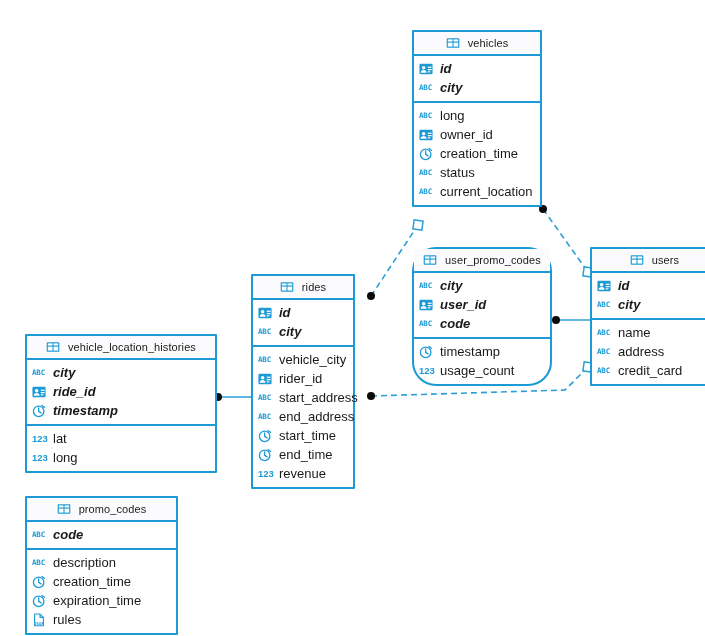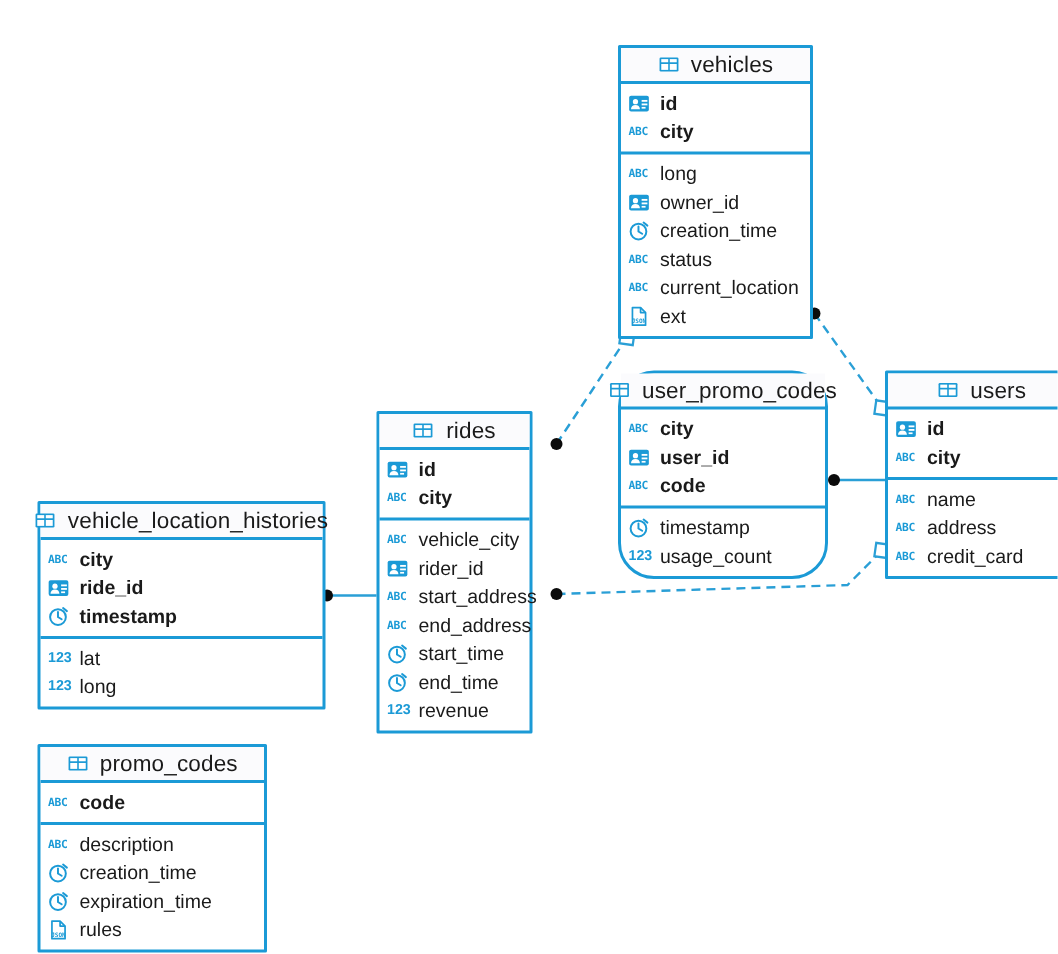--- a/index.html
+++ b/index.html
@@ -26,21 +26,21 @@
     display:flex;
     align-items:center;
     justify-content:center;
     gap:6px;
     background:#fbfbfd;
     border-bottom:2px solid #1b9ad6;
     box-sizing:border-box;
     padding:0 6px;
   }
   .tbl-title{
-    font-size:15px;
+    font-size:11px;
     color:#1a1a1a;
     white-space:nowrap;
     letter-spacing:.1px;
   }
   .section{
     padding:3px 0 4px 0;
     box-sizing:border-box;
   }
   .section.pk{border-bottom:2px solid #1b9ad6;}
   .field{
@@ -50,21 +50,21 @@
     height:19px;
     padding:0 6px 0 5px;
     box-sizing:border-box;
     white-space:nowrap;
   }
   .field .fname{
     font-size:13px;
     color:#1a1a1a;
     line-height:19px;
   }
-  .field.bold .fname{font-weight:bold;}
+  .field.bold .fname{font-weight:bold;font-style:italic;}
 
   .ic{
     width:14px;height:14px;
     flex:0 0 14px;
     display:inline-block;
     position:relative;
   }
   .ic svg{display:block;width:14px;height:14px;}
   .ic-txt{
     font-family:"DejaVu Sans Mono", monospace;
@@ -198,32 +198,20 @@
               <span class="ic-txt">ABC</span>
             </span>
             <span class="fname">status</span>
           </div>
           <div class="field">
             <span class="ic-wrap">
               <span class="ic-txt">ABC</span>
             </span>
             <span class="fname">current_location</span>
           </div>
-          <div class="field">
-            <span class="ic-wrap">
-              <span class="ic">
-                <svg viewBox="0 0 16 16">
-                  <path d="M3 1.2 h6.2 L13 5 v9.6 H3 Z" fill="#ffffff" stroke="#1b9ad6" stroke-width="1.3" stroke-linejoin="round"></path>
-                  <path d="M9.2 1.2 V5 H13" fill="none" stroke="#1b9ad6" stroke-width="1.3" stroke-linejoin="round"></path>
-                  <text x="8" y="13.2" font-family="DejaVu Sans Mono, monospace" font-size="4.6" font-weight="bold" fill="#1b9ad6" text-anchor="middle">JSON</text>
-                </svg>
-              </span>
-            </span>
-            <span class="fname">ext</span>
-          </div>
         </div>
       </div>
       <div class="table-box" style="left: 412px; top: 247px; width: 140px; border-radius: 24px;">
         <div class="tbl-header">
           <span class="ic-wrap">
             <span class="ic">
               <svg viewBox="0 0 16 16">
                 <rect x="0.8" y="2.6" width="14.4" height="10.8" rx="1" fill="#1b9ad6"></rect>
                 <rect x="2.1" y="3.9" width="5.3" height="2.4" fill="#ffffff"></rect>
                 <rect x="8.6" y="3.9" width="5.3" height="2.4" fill="#ffffff"></rect>

